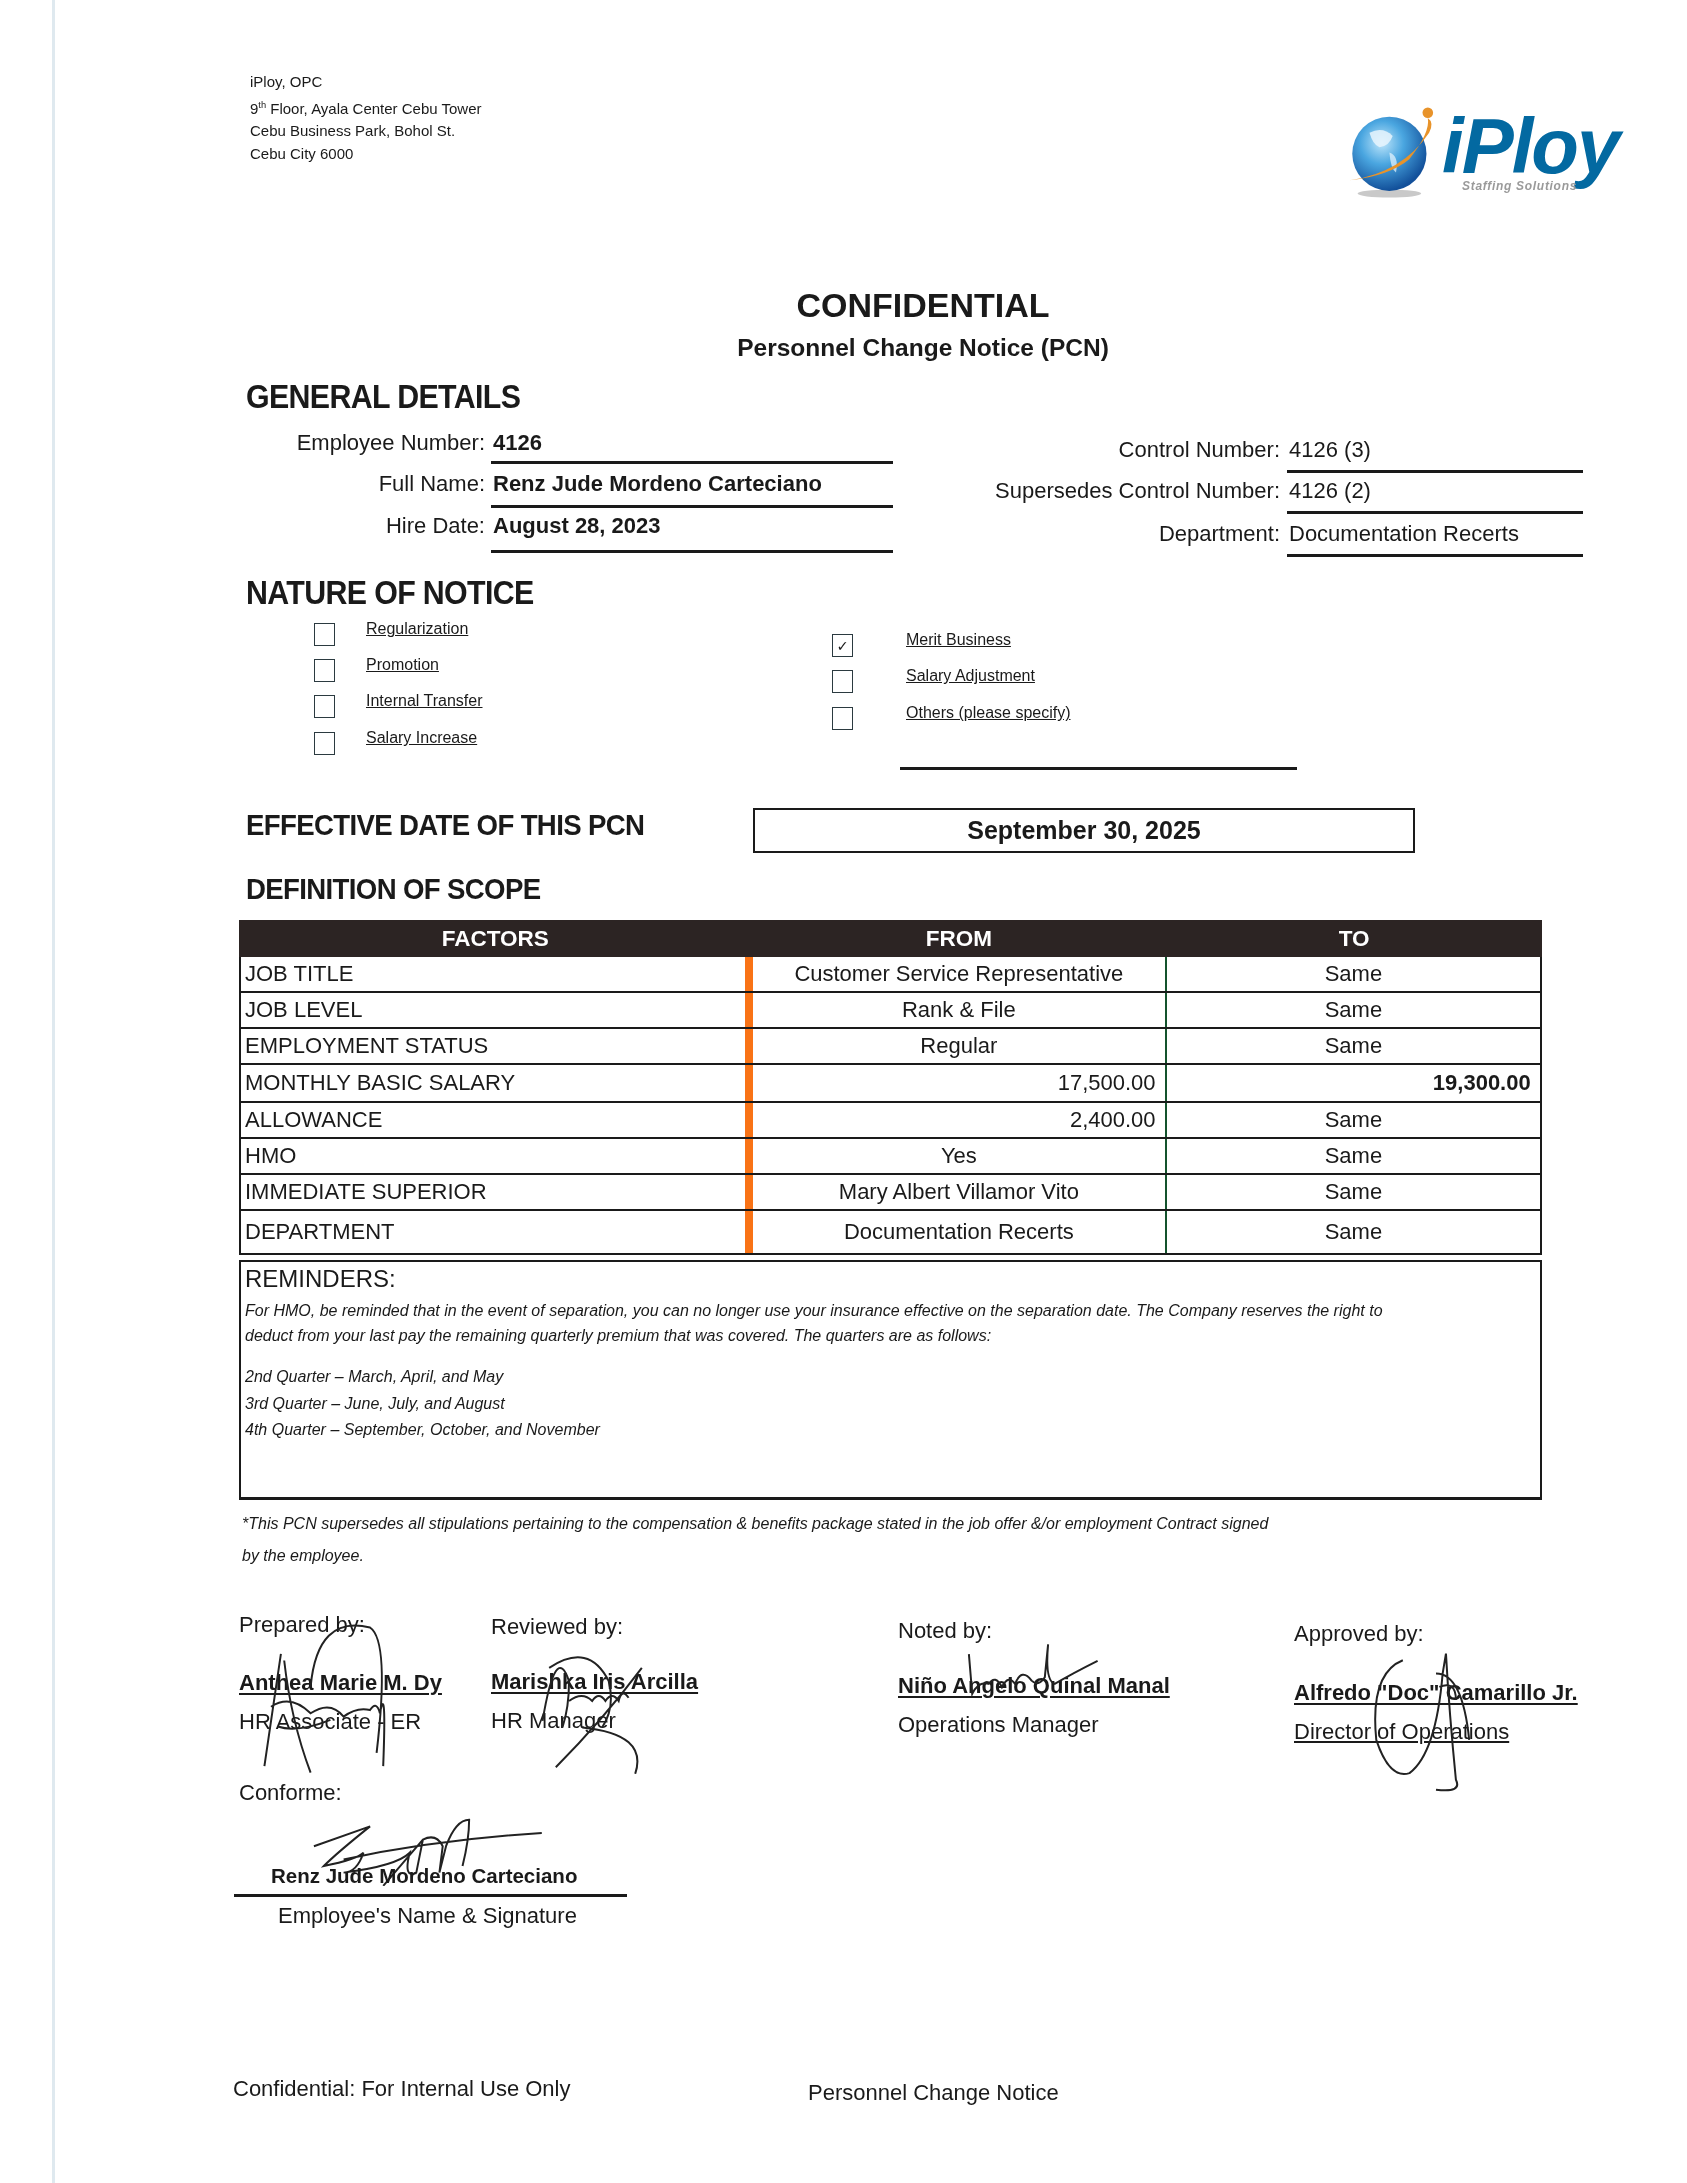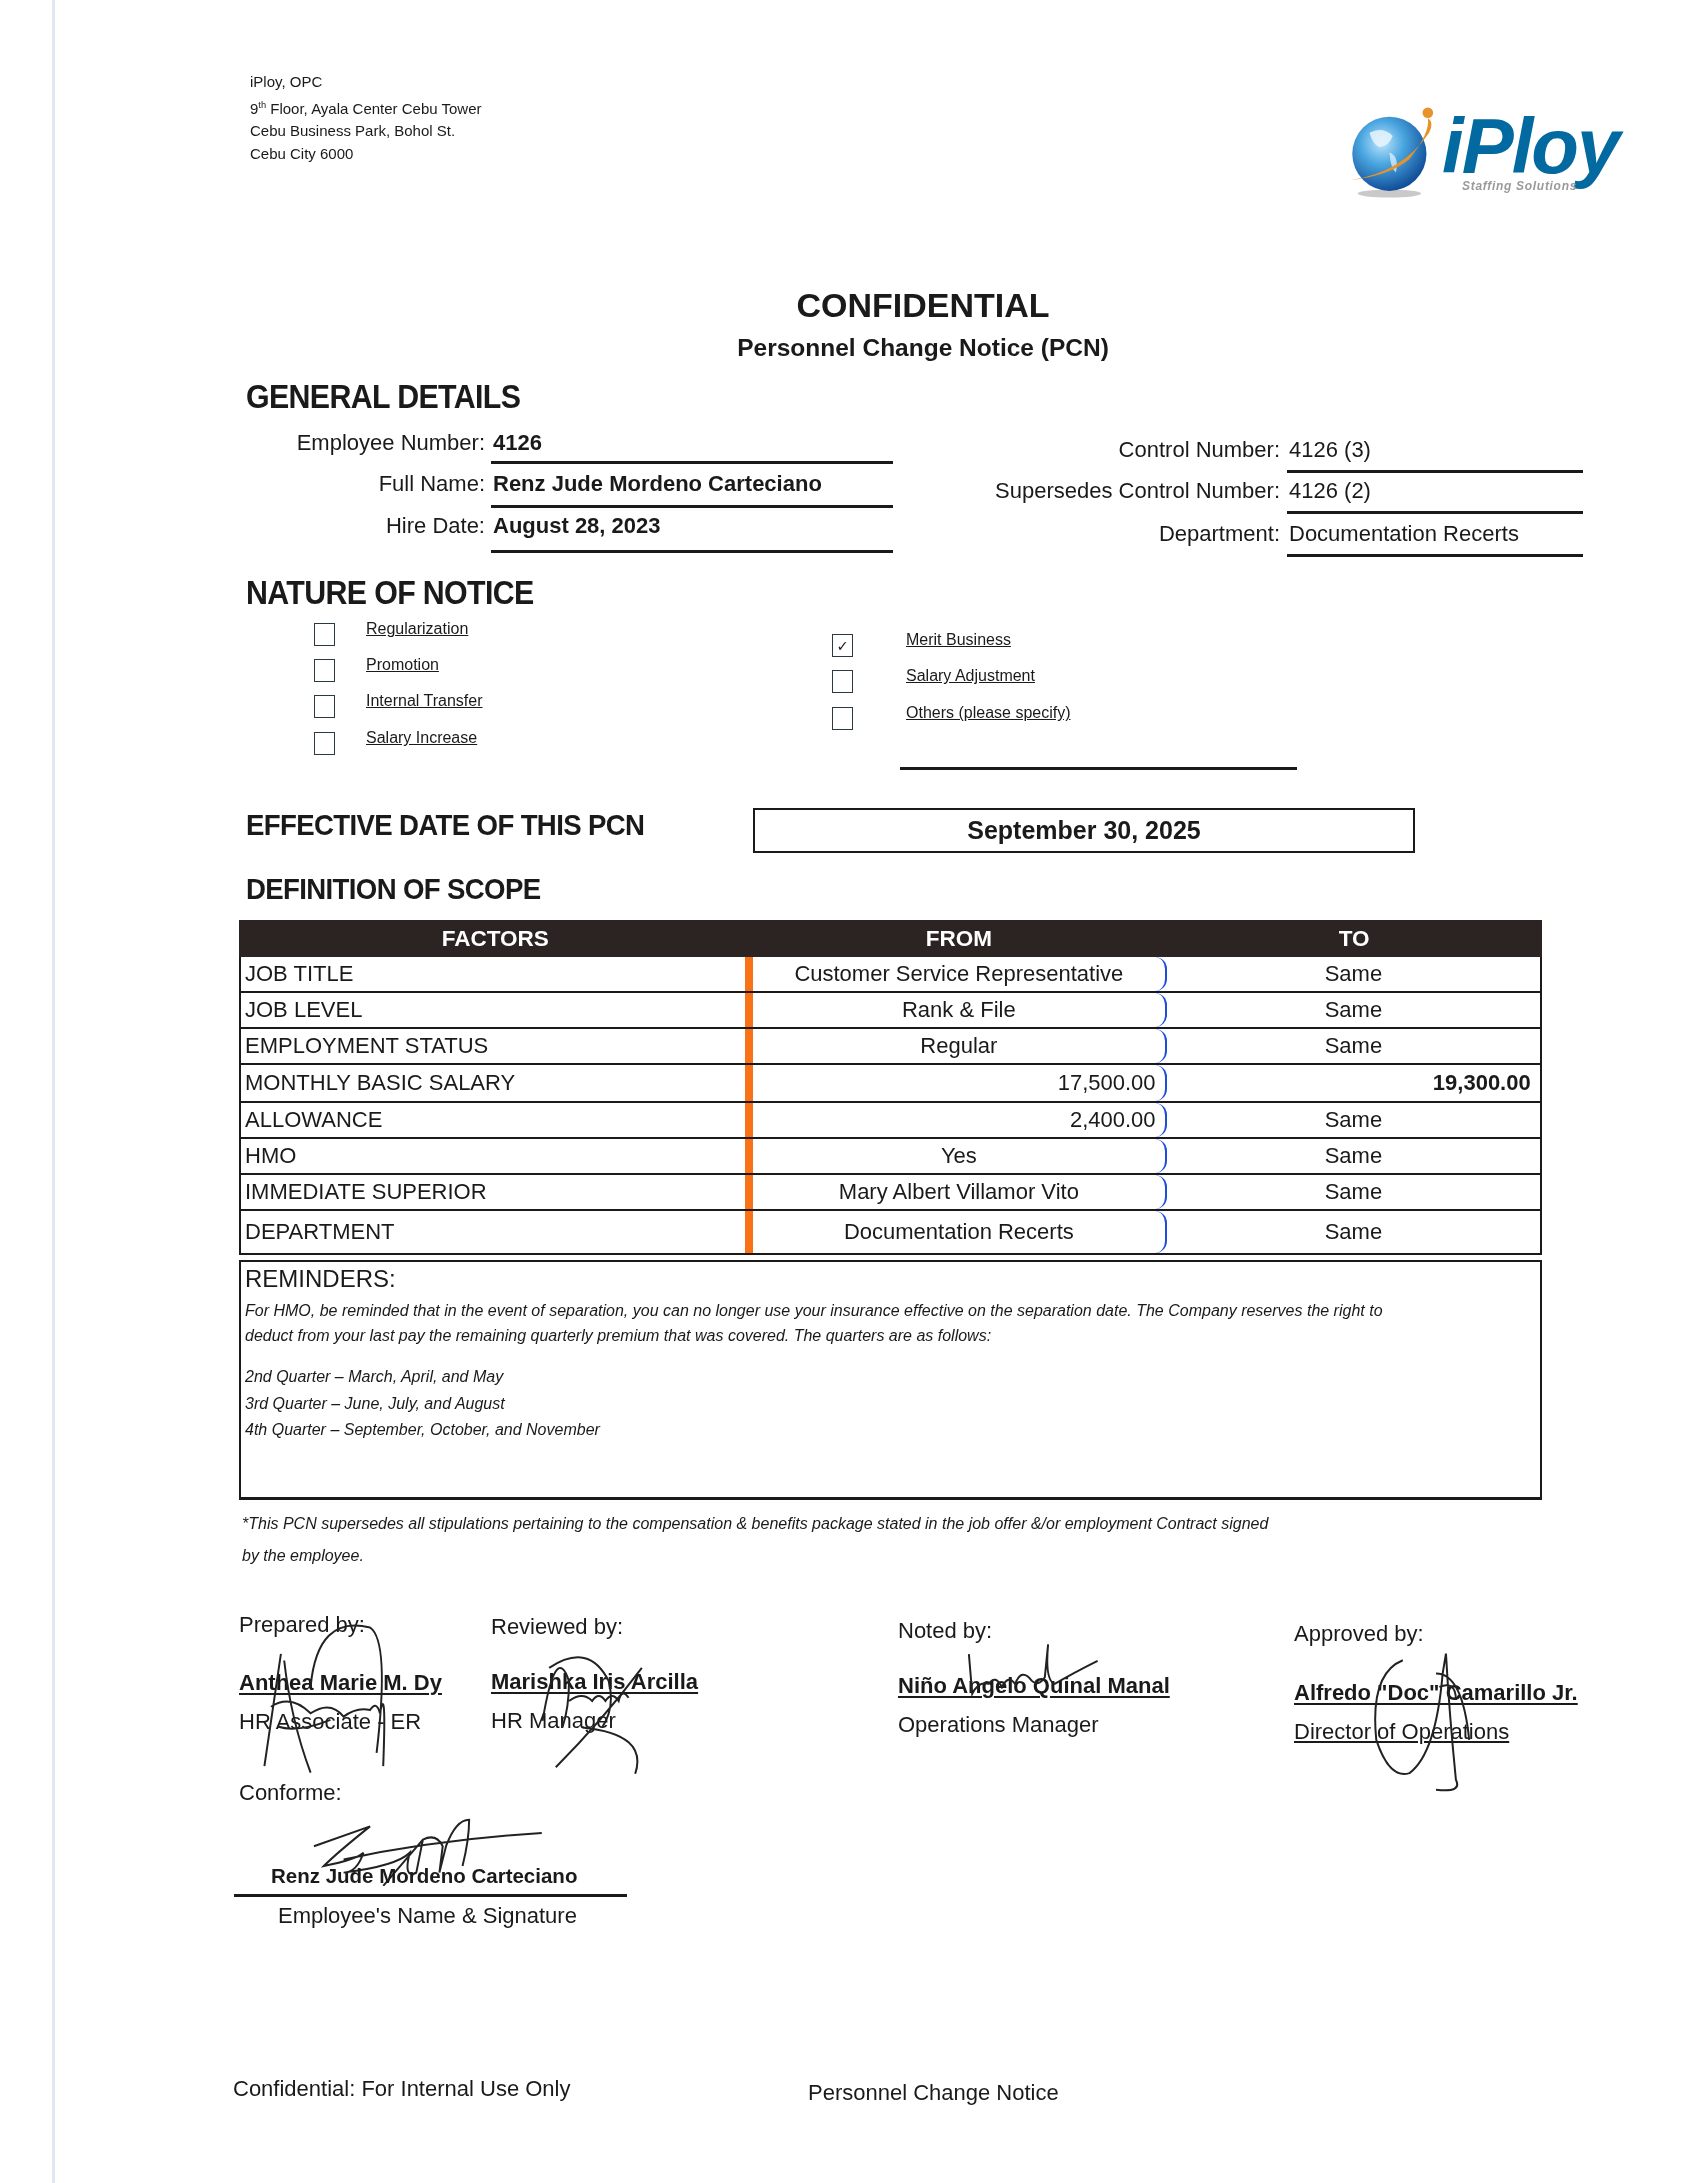--- a/index.html
+++ b/index.html
@@ -39,21 +39,21 @@
   .eff-box { left: 753px; top: 808px; width: 662px; height: 45px; border: 2.6px solid #1a1a1a; border-left-width: 2px; box-sizing: border-box; display: flex; align-items: center; justify-content: center; font-size: 25px; font-weight: bold; }
 
   
   .tbl { left: 239px; top: 920px; width: 1303px; }
   .tbl-head { display: flex; height: 37px; background: #2c2423; color: #fff; font-weight: bold; font-size: 22.5px; }
   .tbl-head div { display: flex; align-items: center; justify-content: center; }
   .c1 { width: 513px; } .c2 { width: 415px; } .c3 { width: 376px; }
   .tbl-row { display: flex; height: 36px; border-left: 2px solid #1a1a1a; border-bottom: 2.6px solid #1a1a1a; box-sizing: border-box; }
   .tbl-row > div { display: flex; align-items: center; font-size: 22px; box-sizing: border-box; height: 100%; }
   .tbl-row .c1 { padding-left: 4px; border-right: 8px solid #f97316; }
-  .tbl-row .c2 { justify-content: center; border-right: 2px solid #1d4ed8; border-radius: 12px; }
+  .tbl-row .c2 { justify-content: center; border-right: 2px solid #14532d; }
   .tbl-row .c3 { justify-content: center; border-right: 2px solid #1a1a1a; }
   .tbl-row .right { justify-content: flex-end; padding-right: 9.3px; }
   .tbl-row .bold { font-weight: bold; }
 
   .reminders { left: 239px; top: 1260px; width: 1303px; height: 240px; border: 2px solid #1a1a1a; border-bottom-width: 3.3px; box-sizing: border-box; padding: 2.6px 4px; }
   .rem-title { font-size: 24px; }
   .rem-text { font-size: 16px; font-style: italic; line-height: 24.5px; margin-top: 6.6px; }
   .rem-quarters { font-size: 16px; font-style: italic; line-height: 26.5px; margin-top: 16px; }
 
   .footnote { font-size: 16px; font-style: italic; }

